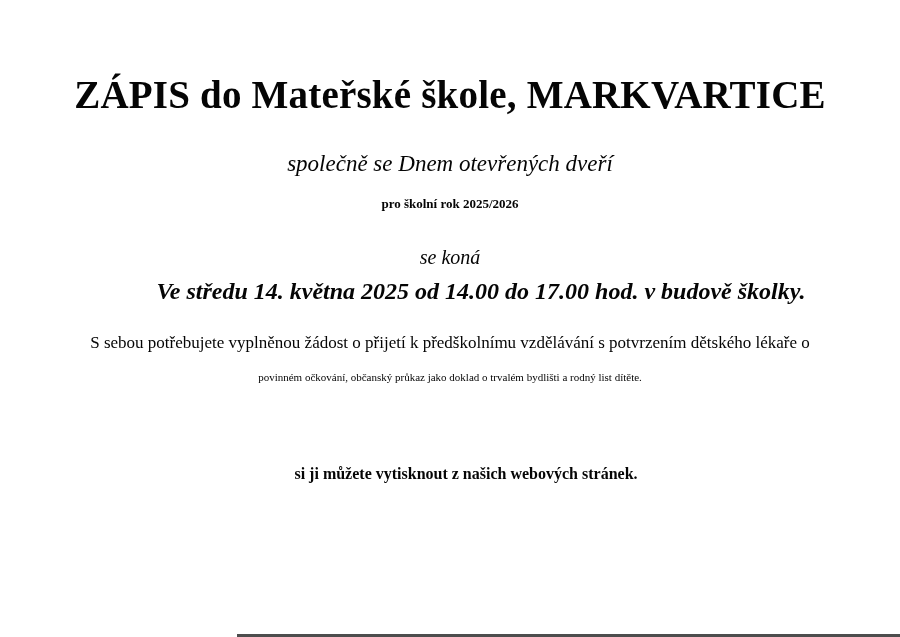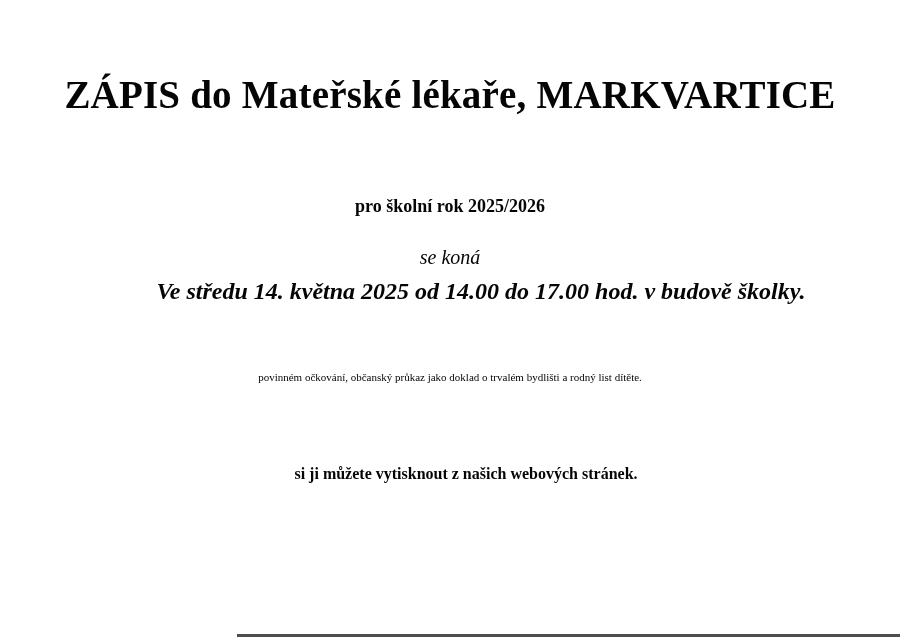--- a/index.html
+++ b/index.html
@@ -34,21 +34,21 @@
     font-weight: bold;
     letter-spacing: 0.2px;
   }
   .doc-subtitle {
     top: 151px;
     font-size: 23px;
     font-style: italic;
   }
   .doc-year {
     top: 196px;
-    font-size: 18px;
+    font-size: 13px;
     font-weight: bold;
   }
   .doc-sekona {
     top: 246px;
     font-size: 20px;
     font-style: italic;
   }
   .doc-event {
     top: 278px;
     font-size: 24px;
@@ -82,29 +82,31 @@
     right: 0;
     height: 3px;
     background: #4d4d4d;
   }
 </style>
 </head>
 <body>
 
 <div class="page">
 
-  <div class="line doc-title">ZÁPIS do Mateřské lékaře, MARKVARTICE</div>
+  <div class="line doc-title">ZÁPIS do Mateřské škole, MARKVARTICE</div>
 
+  <div class="line doc-subtitle">společně se Dnem otevřených dveří</div>
 
   <div class="line doc-year">pro školní rok 2025/2026</div>
 
   <div class="line doc-sekona">se koná</div>
 
   <div class="line doc-event">Ve středu 14. května 2025 od 14.00 do 17.00 hod. v budově školky.</div>
 
+  <div class="line doc-req1">S sebou potřebujete vyplněnou žádost o přijetí k předškolnímu vzdělávání s potvrzením dětského lékaře o</div>
 
   <div class="line doc-req2">povinném očkování, občanský průkaz jako doklad o trvalém bydlišti a rodný list dítěte.</div>
 
 
   <div class="line doc-note2">si ji můžete vytisknout z našich webových stránek.</div>
 
   <div class="bottom-edge-bar"></div>
 
 </div>
 

